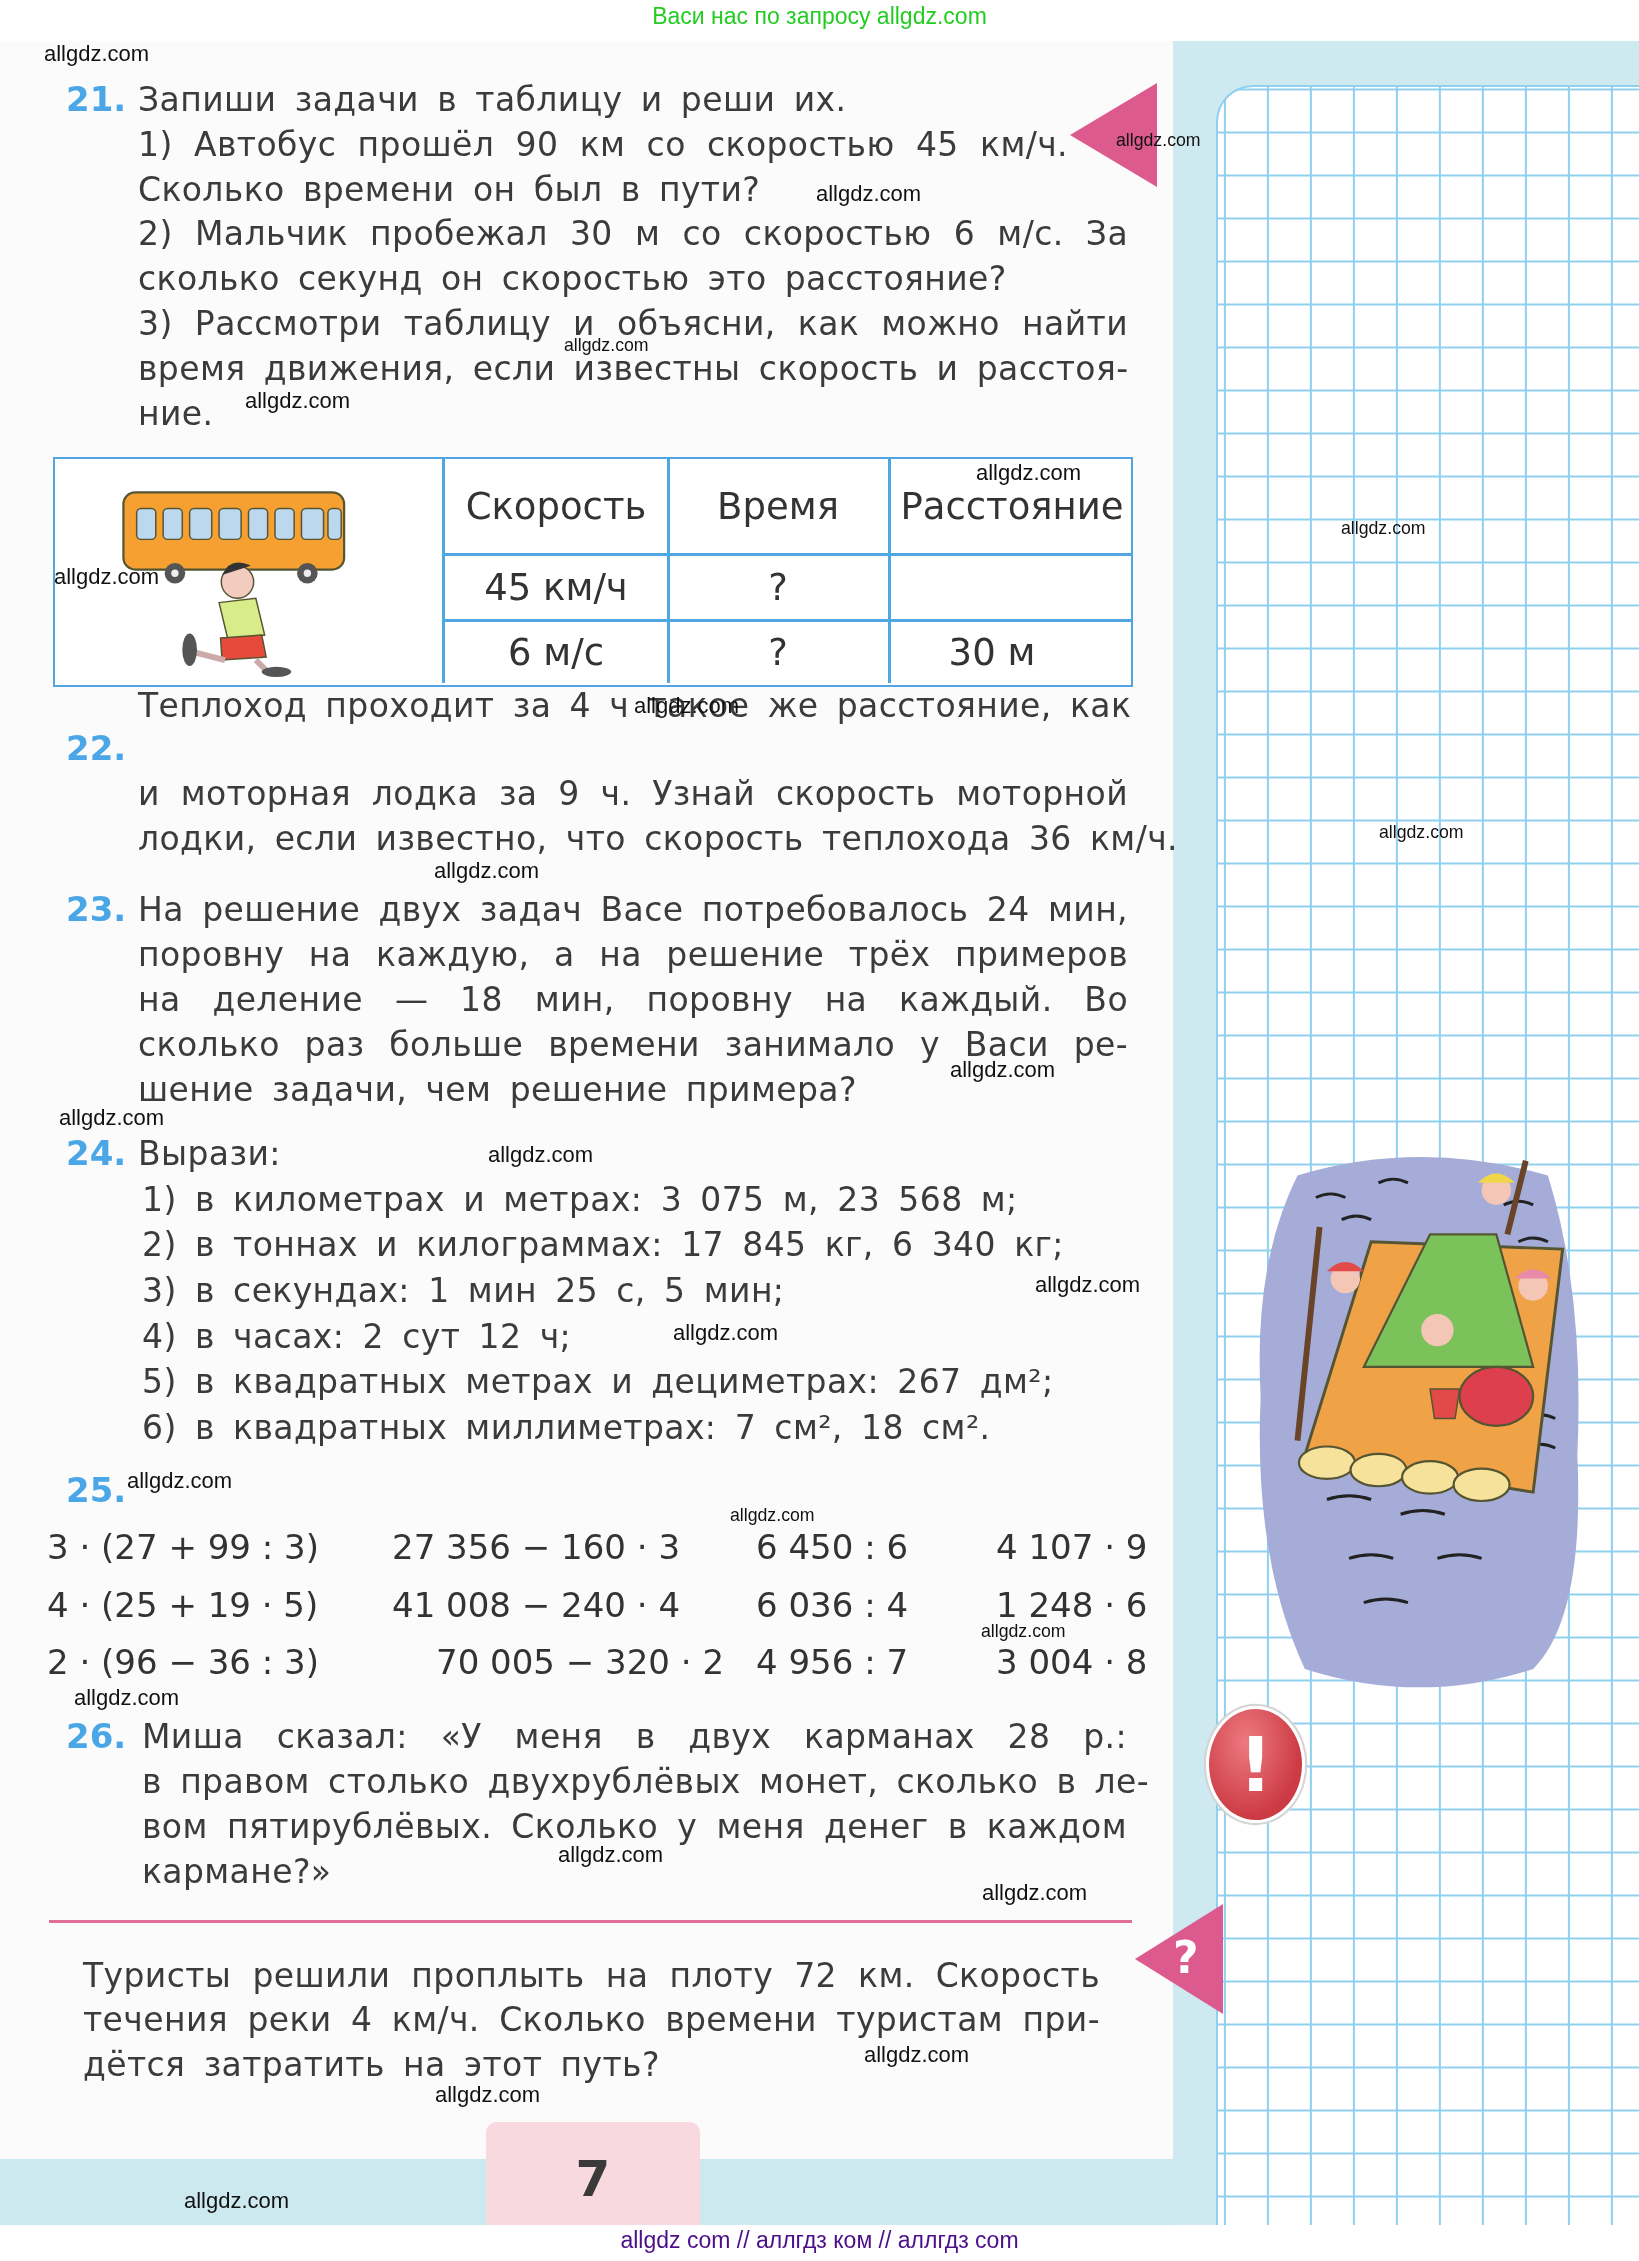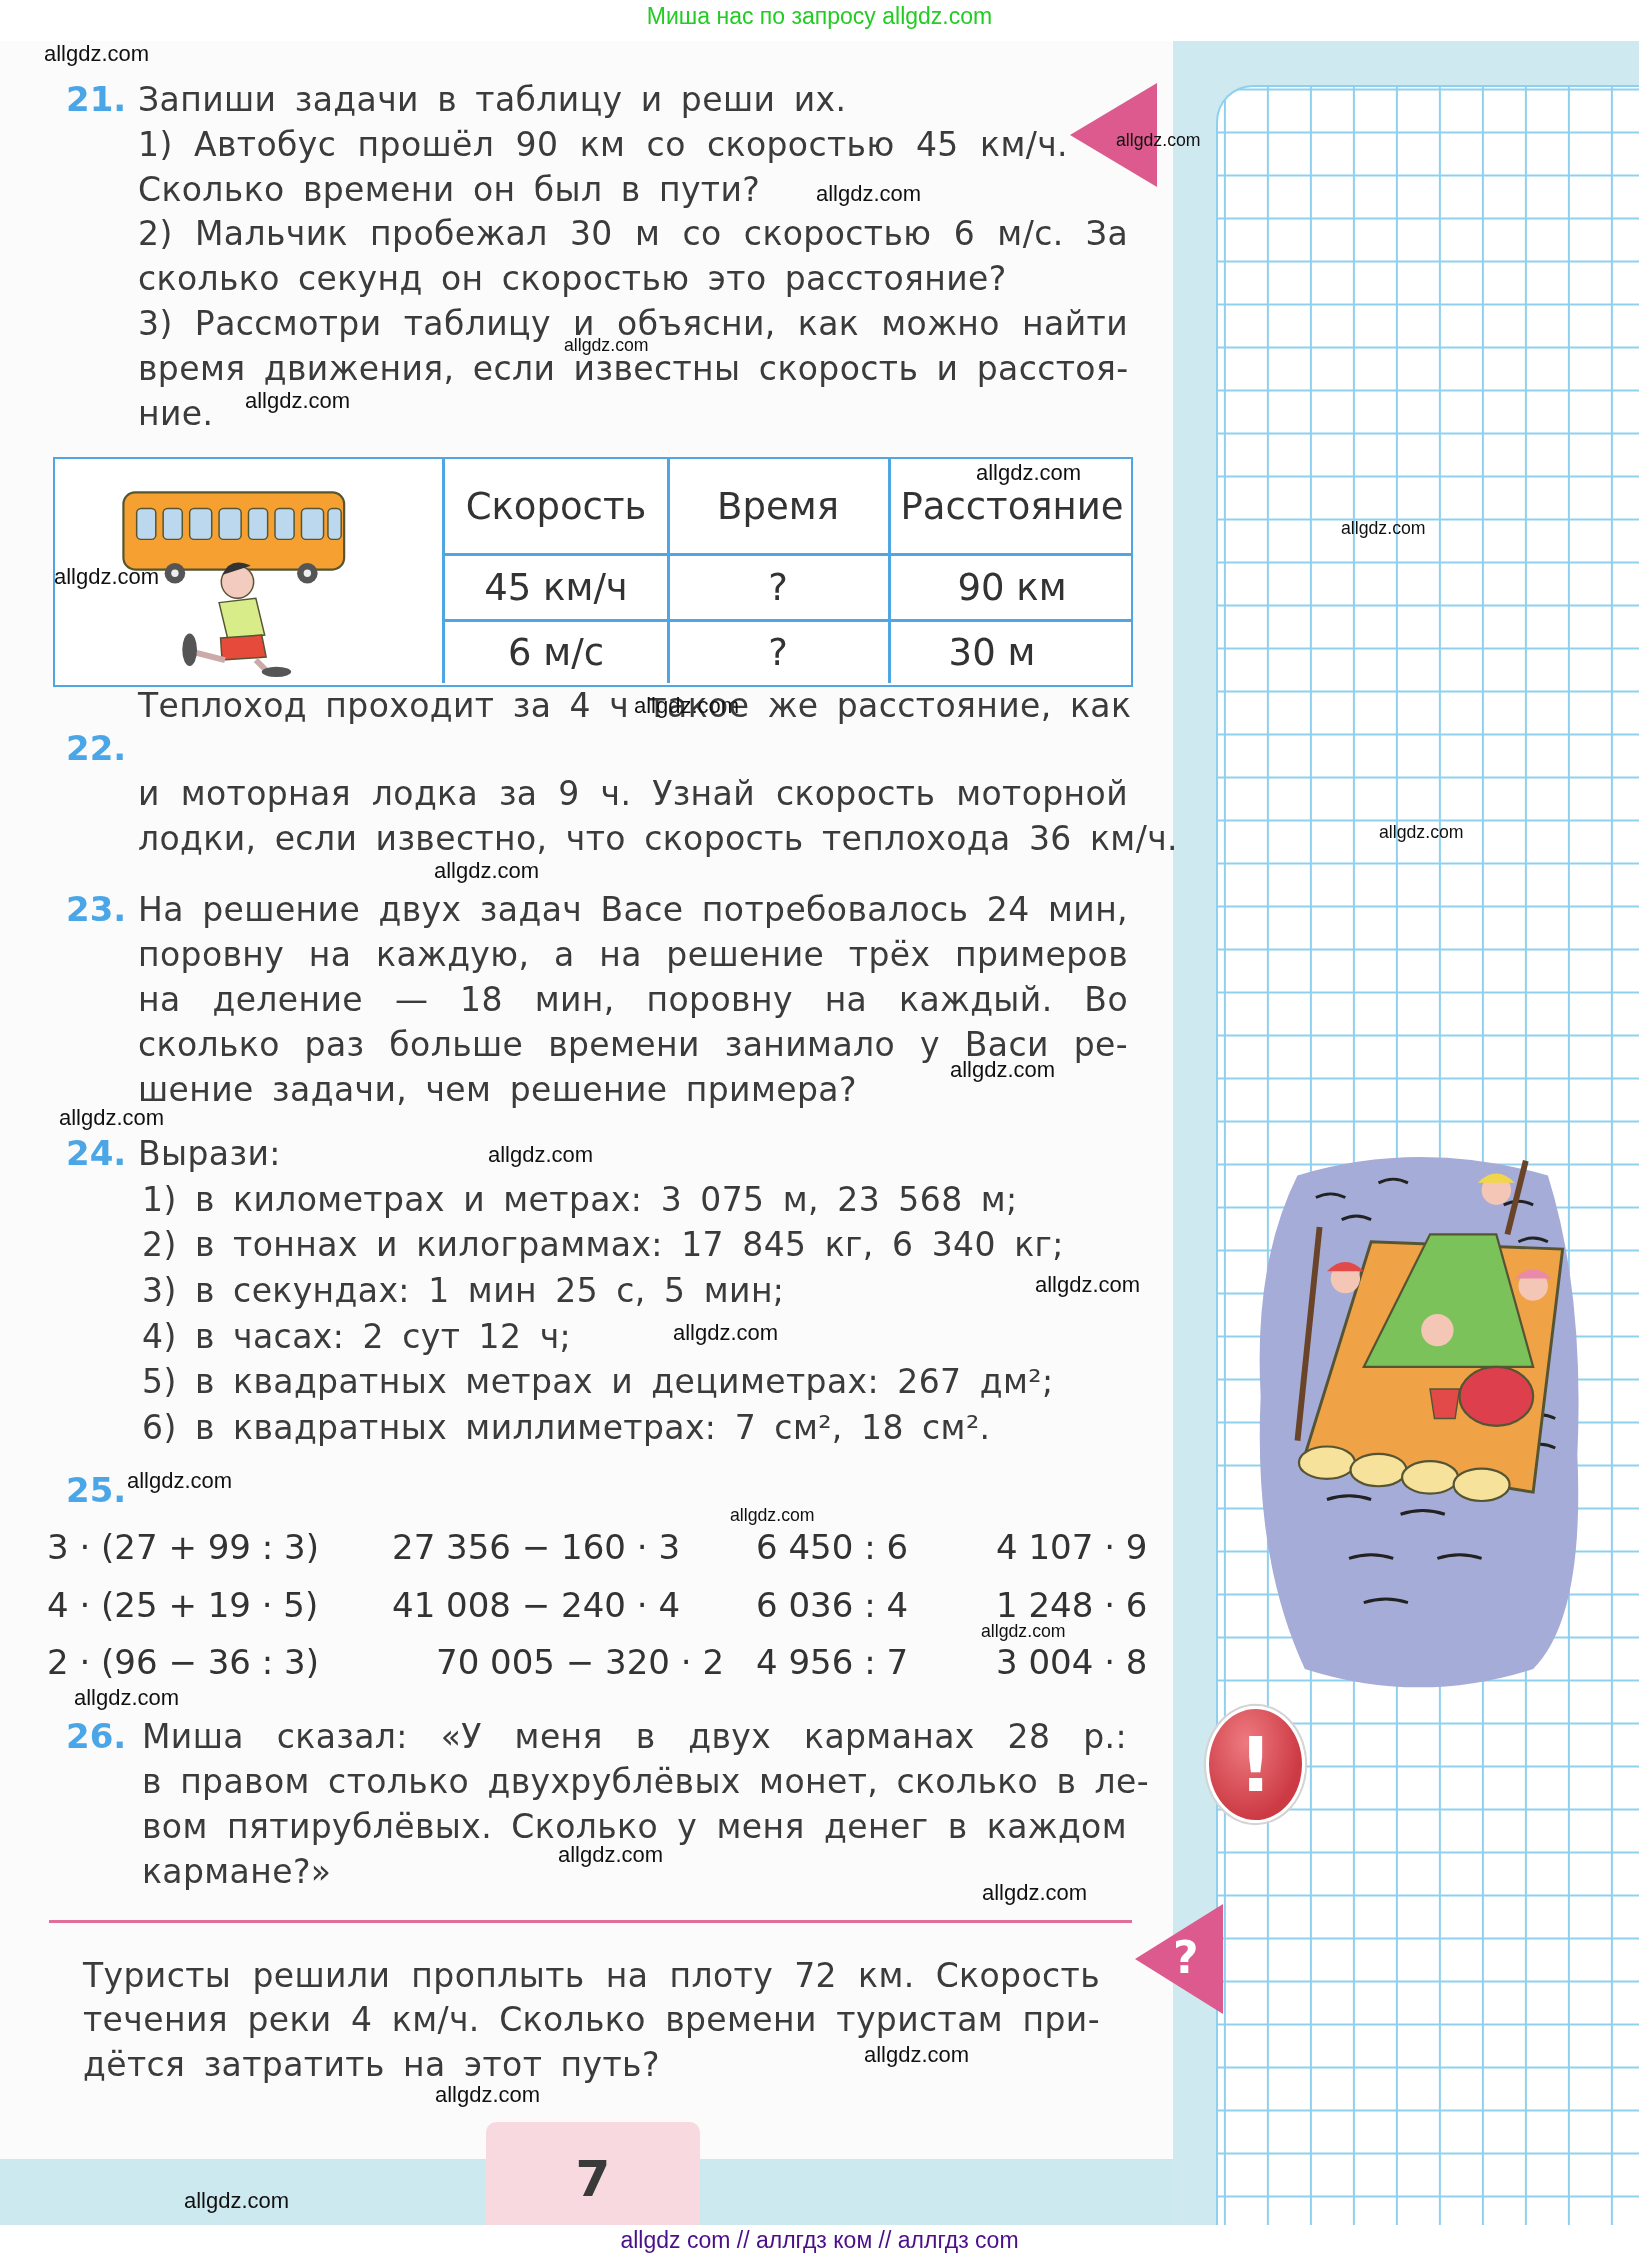--- a/index.html
+++ b/index.html
@@ -52,21 +52,21 @@
 
   .marker-tri { width: 0; height: 0; border-top: 52px solid transparent; border-bottom: 52px solid transparent; border-right: 87px solid #dc5a8e; }
   .excl { left: 1206px; top: 1706px; width: 93px; height: 111px; border-radius: 50%; background: radial-gradient(ellipse at 40% 30%, #ee7a80, #cc3a44 70%); border: 3.7px solid #fff; box-shadow: 0 0 0 2.2px #d4d4d4; display: flex; align-items: center; justify-content: center; color: #fff; font-size: 74px; font-weight: bold; }
   .qmark-wrap { left: 1135px; top: 1904px; }
   .qmark { left: 1173px; top: 1932px; font-size: 44px; font-weight: bold; color: #fff; }
 </style>
 </head>
 <body>
 
 <div class="abs top-banner"></div>
-<div class="abs top-banner-text">Миша нас по запросу allgdz.com</div>
+<div class="abs top-banner-text">Васи нас по запросу allgdz.com</div>
 
 <div class="abs page"></div>
 <div class="abs left-page"></div>
 <div class="abs right-band"></div>
 <div class="abs grid-panel"></div>
 <div class="abs bottom-band"></div>
 <div class="abs page-tab"></div>
 <div class="abs page-number">7</div>
 
 <div class="abs marker-tri" style="left:1070px; top:83px;"></div>
@@ -114,21 +114,20 @@
       <ellipse cx="248" cy="282" rx="20" ry="7" fill="#555"></ellipse>
     </svg>
   </div>
 
   <div class="tcell" style="left:390px; top:0; width:222px; height:94px;">Скорость</div>
   <div class="tcell" style="left:836px; top:0; width:242px; height:94px;">Расстояние</div>
   <div class="tcell" style="left:614px; top:0; width:218px; height:94px;">Время</div>
 
   <div class="tcell" style="left:390px; top:97px; width:222px; height:63px;">45 км/ч</div>
   <div class="tcell" style="left:614px; top:97px; width:218px; height:63px;">?</div>
-  <div class="tcell" style="left:836px; top:97px; width:242px; height:63px;">90 км</div>
 
   <div class="tcell" style="left:390px; top:163px; width:222px; height:61px;">6 м/с</div>
   <div class="tcell" style="left:614px; top:163px; width:218px; height:61px;">?</div>
   <div class="tcell" style="left:836px; top:163px; width:202px; height:61px;">30 м</div>
 </div>
 
 <div class="abs num" style="left:66px; top:726px; line-height:45px;">22.</div>
 <div class="abs line just" style="left:138px; top:683px; width:990px;">Теплоход проходит за 4 ч такое же расстояние, как</div>
 <div class="abs line just" style="left:138px; top:771px; width:990px;">и моторная лодка за 9 ч. Узнай скорость моторной</div>
 <div class="abs line just" style="left:138px; top:816px; width:990px;">лодки, если известно, что скорость теплохода 36 км/ч.</div>

